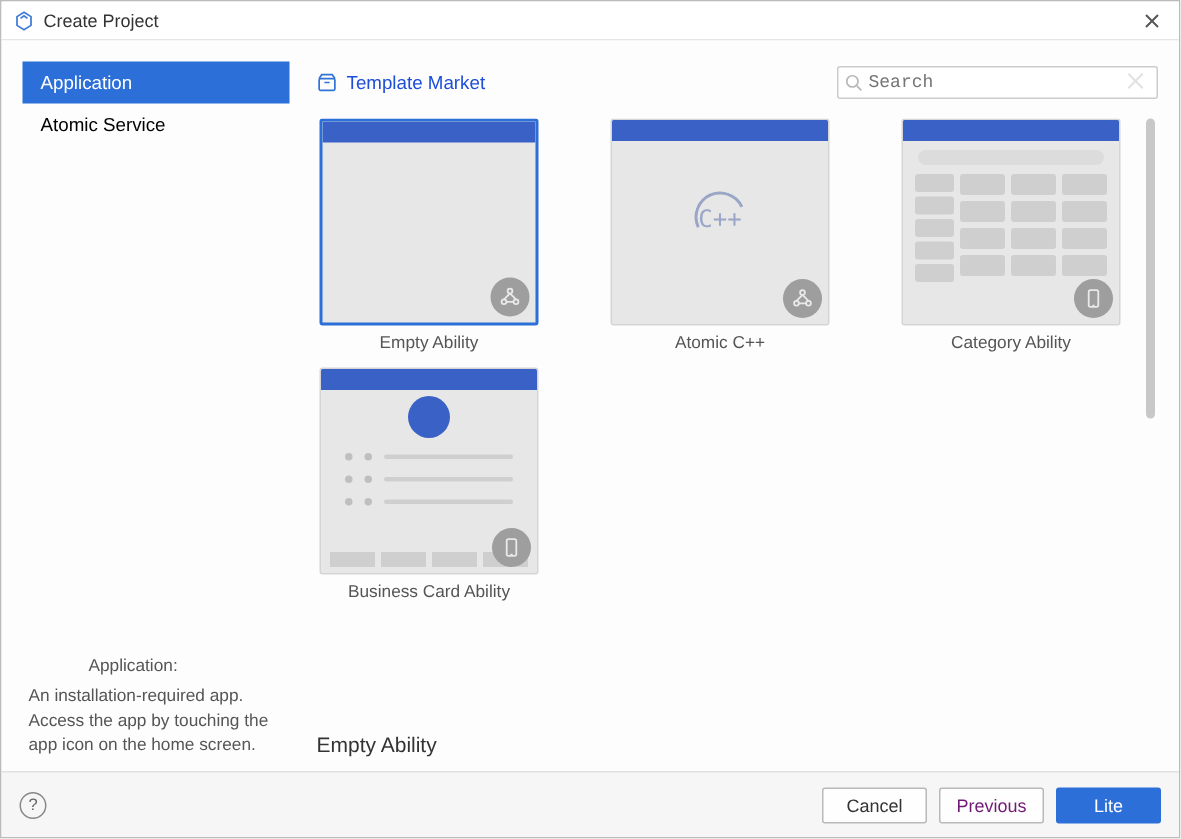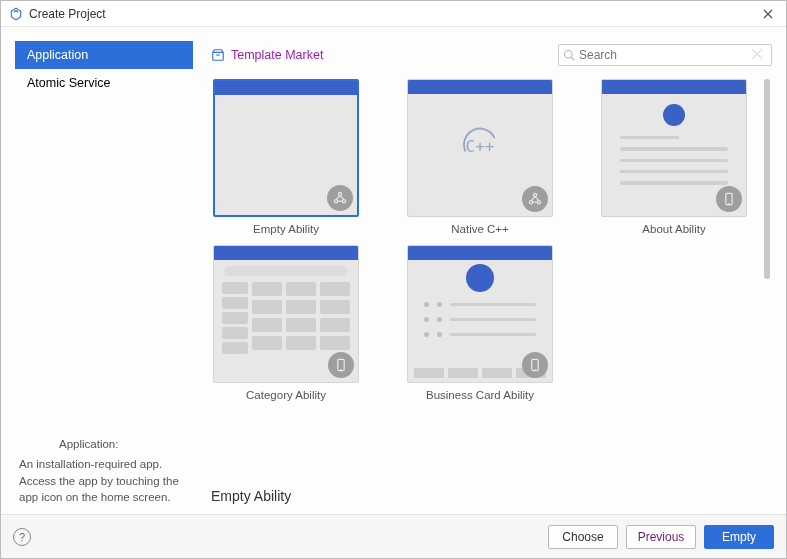--- a/index.html
+++ b/index.html
@@ -18,26 +18,26 @@
   .sidebar { width: 178px; display: flex; flex-direction: column; gap: 43px; }
   .side-list { flex: 0 0 auto; }
   .side-item { font-size: 12.5px; padding: 7px 12px; color: #000000; cursor: pointer; }
   .side-item.active { background: #2d6fd8; color: #fff; }
   .side-desc { margin-top: auto; padding: 0 4px 8px 4px; font-size: 11.5px; color: #555; }
   .side-desc .dt { margin-bottom: 6px; margin-left: 40px; }
   .side-desc .dd { line-height: 1.45; }
 
   .main { flex: 1 1 auto; display: flex; flex-direction: column; min-width: 0; padding-left: 18px; }
   .topbar { display: flex; align-items: center; height: 28px; margin-bottom: 10px; gap: 6px; }
-  .tmarket { color: #a21caf; font-size: 12.5px; display: inline-flex; align-items: center; gap: 6px; cursor: pointer; }
+  .tmarket { color: #1d4ed8; font-size: 12.5px; display: inline-flex; align-items: center; gap: 6px; cursor: pointer; }
   .tmarket svg { width: 14px; height: 14px; }
   .topbar .spacer { flex: 1 1 auto; }
   .search { width: 214px; height: 22px; border: 1px solid #ccc; background: #fff; border-radius: 2px; display: flex; align-items: center; padding: 0 4px; font-size: 12px; color: #888; }
   .search svg { width: 12px; height: 12px; margin-right: 4px; opacity: .6; flex: 0 0 auto; }
-  .search input { border: none; outline: none; flex: 1 1 auto; font-size: 12px; background: transparent; color: #333; }
+  .search input { border: none; outline: none; flex: 1 1 auto; font-size: 12px; background: transparent; color: #333; font-family: Liberation Mono, monospace; }
   .search .clr { opacity: .4; cursor: pointer; }
 
   .gallery-wrap { flex: 1 1 auto; display: flex; min-height: 0; }
   .gallery { flex: 1 1 auto; overflow: hidden; }
   .grid { display: grid; grid-template-columns: repeat(3, 150px); column-gap: 44px; row-gap: 10px; justify-content: start; }
   .card { width: 150px; display: flex; flex-direction: column; align-items: center; cursor: pointer; }
   .thumb { width: 146px; height: 138px; border: 1px solid #d5d5d5; background: #e7e7e7; border-radius: 2px; position: relative; overflow: hidden; }
   .card.selected .thumb { border: 2px solid #2d6fd8; }
   .thumb .phonebar { position: absolute; top: 0; left: 0; right: 0; height: 14px; background: #3a62c6; }
   .caption { font-size: 11.5px; color: #555; margin-top: 6px; text-align: center; }
@@ -172,44 +172,24 @@
                   <div class="cpp-label">C++</div>
                   <div class="cbadge">
                     <svg viewBox="0 0 20 20">
                         <circle cx="10" cy="5" r="2"></circle>
                         <circle cx="5" cy="14" r="2"></circle>
                         <circle cx="15" cy="14" r="2"></circle>
                         <path d="M10 7 L5 12 M10 7 L15 12 M7 14 L13 14"></path>
                       </svg>
                   </div>
                 </div>
-                <div class="caption">Native C++</div>
-              </div>
-
-
-              <div class="card">
-                <div class="thumb">
-                  <div class="phonebar"></div>
-                  <div class="about-avatar"></div>
-                  <div class="about-lines">
-                    <div class="short"></div>
-                      <div class="thick"></div>
-                      <div></div>
-                      <div></div>
-                      <div class="thick"></div>
-                  </div>
-                  <div class="cbadge device">
-                    <svg viewBox="0 0 20 20">
-                        <rect x="6" y="3" width="8" height="14" rx="1.5"></rect>
-                        <path d="M9 16 h2"></path>
-                      </svg>
-                  </div>
-                </div>
-                <div class="caption">About Ability</div>
-              </div>
+                <div class="caption">Atomic C++</div>
+              </div>
+
+
 
               <div class="card">
                 <div class="thumb">
                   <div class="phonebar"></div>
                   <div class="cat-search"></div>
                   <div class="cat-body">
                     <div class="cat-col1">
                         <div></div>
                         <div></div>
                         <div></div>
@@ -291,18 +271,18 @@
           <div class="t">Empty Ability</div>
         </div>
 
       </div>
     </div>
   </div>
 
   <div class="footer">
     <span class="help">?</span>
     <span class="spacer"></span>
-    <button class="btn">Choose</button>
+    <button class="btn">Cancel</button>
     <button class="btn" disabled="">Previous</button>
-    <button class="btn primary">Empty</button>
+    <button class="btn primary">Lite</button>
   </div>
 
 </div>
 
 </body></html>

